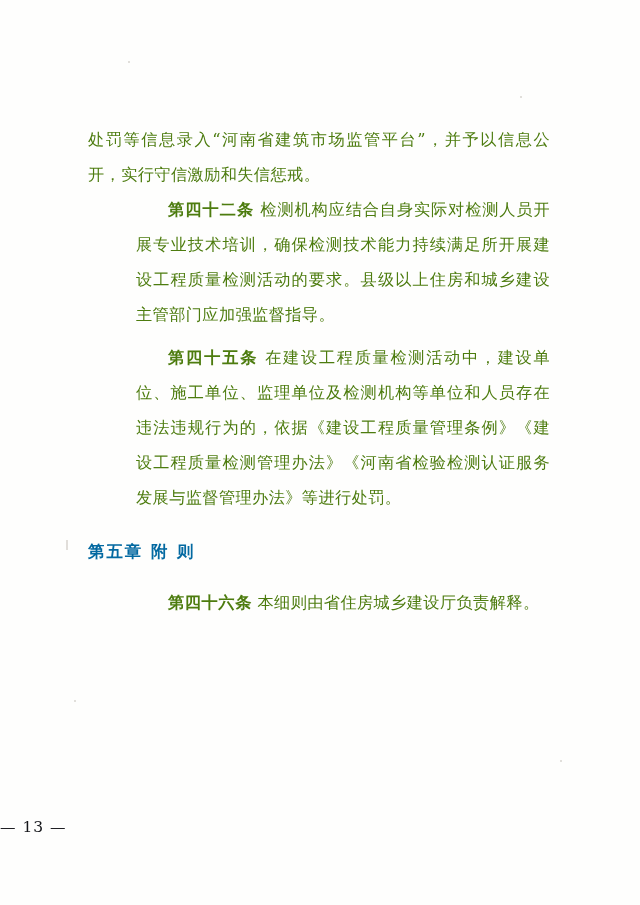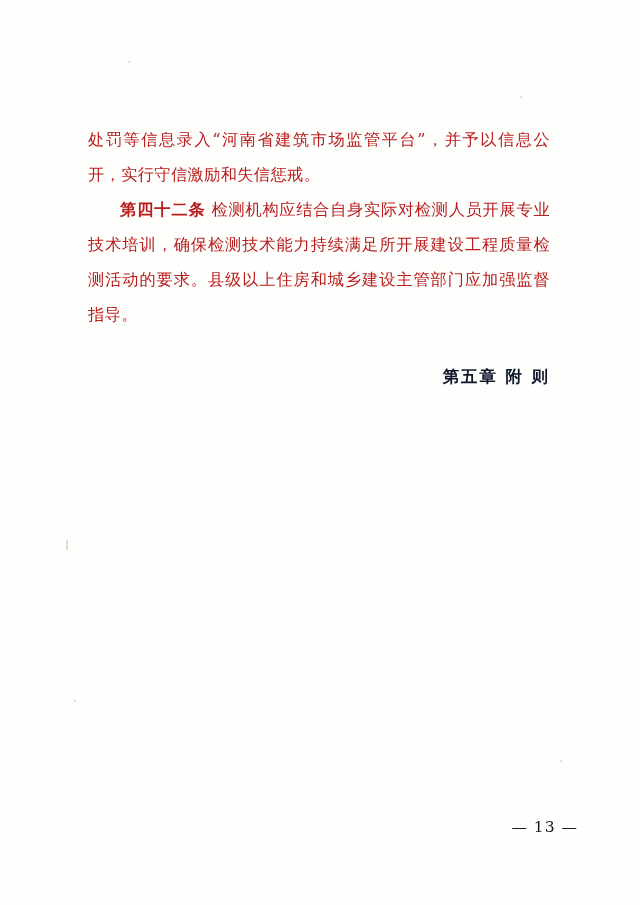--- a/index.html
+++ b/index.html
@@ -21,50 +21,51 @@
   }
   .content {
     position: absolute;
     left: 88px;
     top: 122px;
     width: 462px;
   }
   .para {
     font-size: 16.2px;
     line-height: 35px;
-    color: #b91c1c;
+    color: #4d7c0f;
     text-align: justify;
     text-justify: inter-ideograph;
     letter-spacing: 0.4px;
     margin: 0 0 0 0;
     font-family: "DejaVu Serif", serif;
   }
   .para.indent {
     text-indent: 32px;
+    margin-left: 48px;
   }
   .art-label {
     font-weight: bold;
     letter-spacing: 0.6px;
   }
   .chapter-title {
-    text-align: right;
+    text-align: left;
     font-size: 16.4px;
     font-weight: bold;
     letter-spacing: 2px;
-    color: #0f172a;
+    color: #0369a1;
     margin: 26px 0 22px 0;
     font-family: "DejaVu Serif", serif;
   }
   .gap-sm { height: 8px; }
   .page-number {
     position: absolute;
     left: 0;
     top: 818px;
     width: 640px;
-    text-align: right;
+    text-align: left;
     padding-right: 62px;
     box-sizing: border-box;
     font-size: 15.5px;
     color: #15161a;
     letter-spacing: 1px;
     font-family: "DejaVu Serif", serif;
   }
   .speck {
     position: absolute;
     background: #c9c6c0;
@@ -99,23 +100,29 @@
     </p>
 
     <p class="para indent">
       <span class="art-label">第四十二条</span><span> 检测机构应结合自身实际对检测人员开展专业技术培训，确保检测技术能力持续满足所开展建设工程质量检测活动的要求。县级以上住房和城乡建设主管部门应加强监督指导。</span>
     </p>
 
 
     <div class="gap-sm"></div>
 
 
+    <p class="para indent">
+      <span class="art-label">第四十五条</span><span> 在建设工程质量检测活动中，建设单位、施工单位、监理单位及检测机构等单位和人员存在违法违规行为的，依据《建设工程质量管理条例》《建设工程质量检测管理办法》《河南省检验检测认证服务发展与监督管理办法》等进行处罚。</span>
+    </p>
 
     <h2 class="chapter-title">第五章 附    则</h2>
 
+    <p class="para indent">
+      <span class="art-label">第四十六条</span><span> 本细则由省住房城乡建设厅负责解释。</span>
+    </p>
 
     <p class="para indent">
       
     </p>
 
   </div>
 
   <div class="page-number">— 13 —</div>
 
 </div>

